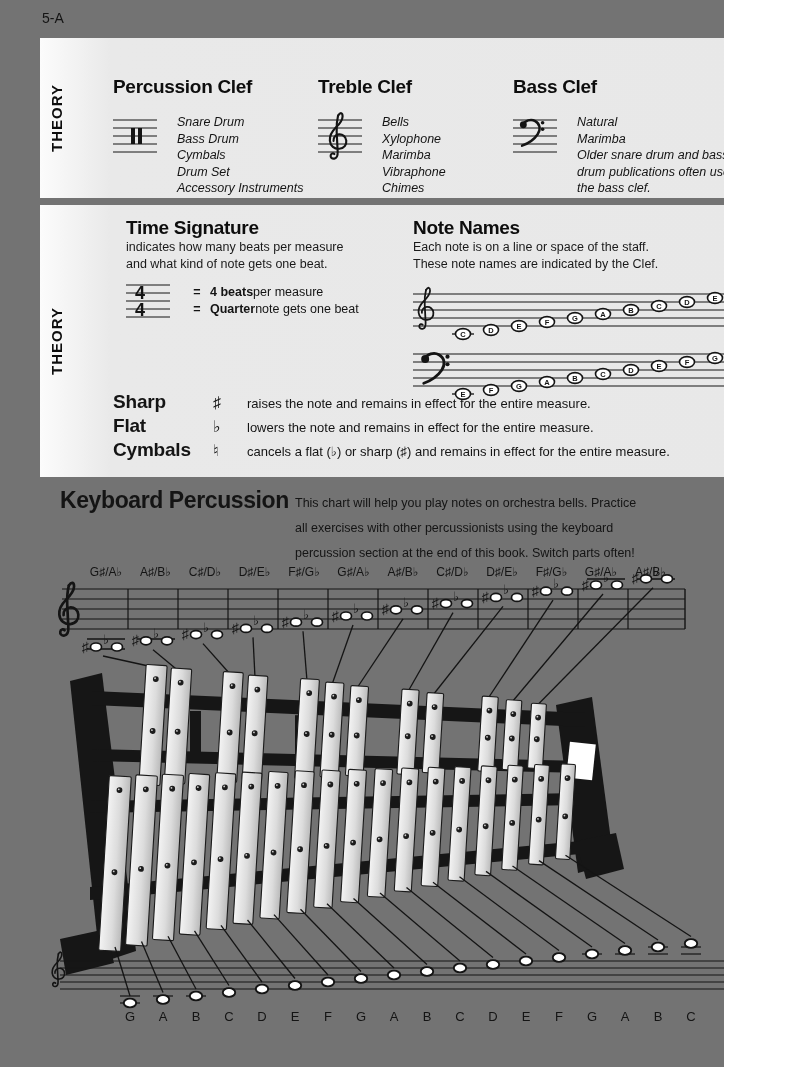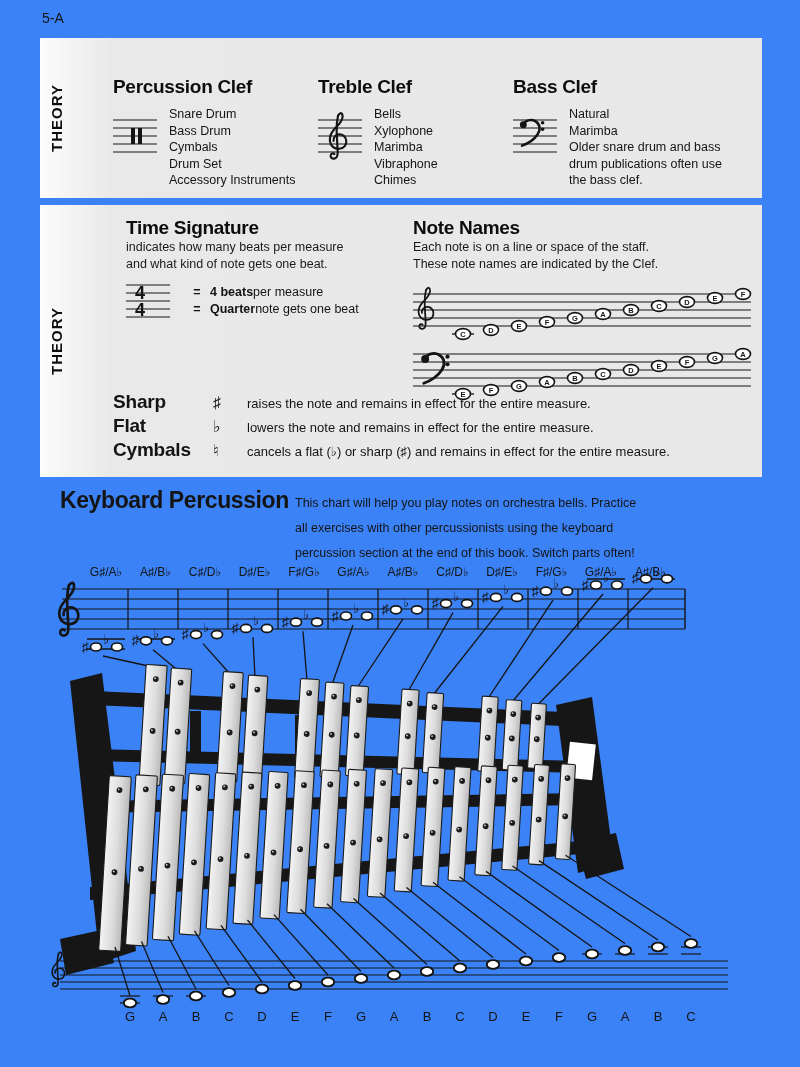--- a/index.html
+++ b/index.html
@@ -1,36 +1,36 @@
 <!DOCTYPE html>
 <html><head>
 <meta charset="utf-8">
 <style>
   html,body{margin:0;padding:0;background:#fff;}
-  .page{position:relative;width:800px;height:1067px;background:#3b82f6;overflow:hidden;
+  .page{position:relative;width:724px;height:1067px;background:#737373;overflow:hidden;
         font-family:"Liberation Sans",sans-serif;color:#141414;}
   .page-num{position:absolute;left:42px;top:10px;font-size:14px;font-weight:400;}
   .theory-box{position:absolute;left:40px;width:722px;
         background:linear-gradient(90deg,#fcfcfc 0px,#e9e9e9 70px,#e8e8e8 100%);}
   #box-clefs{top:38px;height:160px;}
   #box-theory2{top:205px;height:272px;}
   .theory-tab{position:absolute;left:8px;top:50%;transform:translateY(-50%) rotate(180deg);
         writing-mode:vertical-rl;font-weight:700;font-size:15px;letter-spacing:1px;color:#0d0d0d;}
   .h-big{font-size:24px;font-weight:700;letter-spacing:-0.4px;color:#0d0d0d;}
   .h-med{font-size:19px;font-weight:700;letter-spacing:-0.3px;color:#0d0d0d;}
   .body-txt{font-size:12.5px;line-height:16.5px;color:#1a1a1a;}
   .clefs-head{position:absolute;left:73px;top:10px;white-space:nowrap;}
   .clefs-head .body-txt{margin-left:14px;}
   .clef-col{position:absolute;top:38px;}
   #clef-col-0{left:73px;width:202px;}
   #clef-col-1{left:278px;width:196px;}
   #clef-col-2{left:473px;width:240px;}
   .clef-row{display:flex;margin-top:8px;}
   .clef-icon{flex:0 0 56px;}
-  .inst-list{margin:0;padding:0;list-style:none;}
+  .inst-list{margin:8px;padding:0;list-style:none;font-style:italic;}
   .inst-list li{font-size:12.5px;line-height:16.5px;}
   #ts-block{position:absolute;left:86px;top:12px;}
   #ts-sig-row{display:flex;align-items:center;margin-top:10px;}
   .ts-lines{margin-left:12px;}
   .ts-line{display:flex;font-size:12.5px;line-height:17px;}
   .ts-eq{width:26px;text-align:center;font-weight:700;}
   #nn-block{position:absolute;left:373px;top:12px;}
   #acc-rows{position:absolute;left:73px;top:186px;width:600px;}
   .acc-row{display:flex;align-items:baseline;height:24px;}
   .acc-name{width:100px;font-size:19px;font-weight:700;letter-spacing:-0.2px;}

